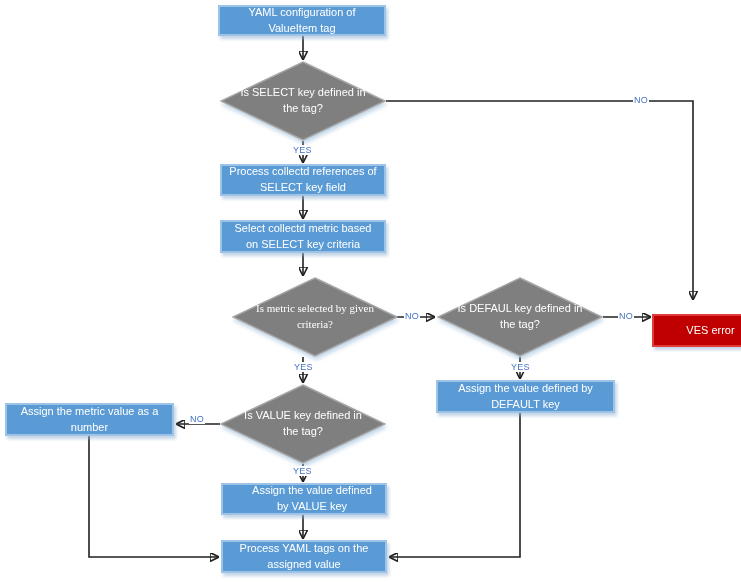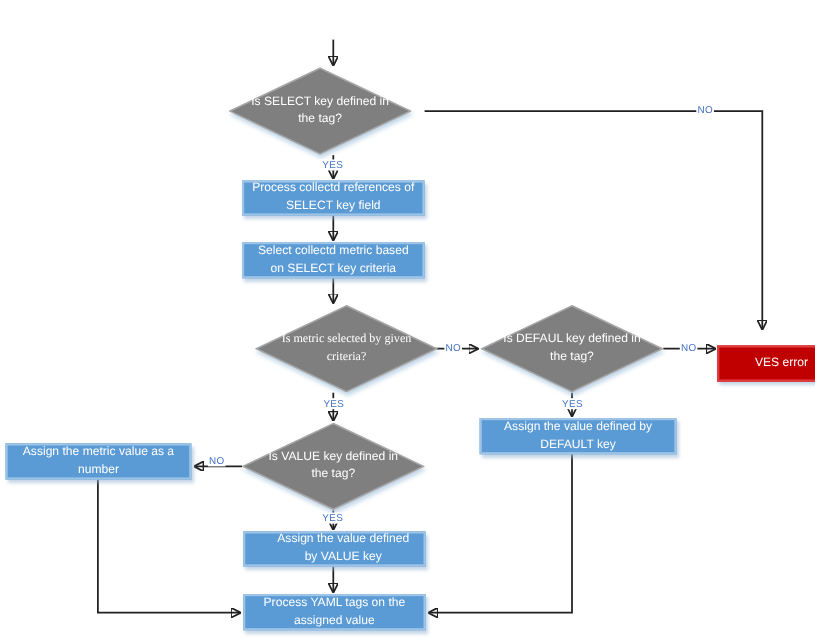--- a/index.html
+++ b/index.html
@@ -39,21 +39,21 @@
   }
   
   #n-yaml{left:218px;top:5px;width:168px;height:31px;}
   #n-process-ref{left:220px;top:164px;width:166px;height:32px;}
   #n-select-metric{left:220px;top:220px;width:166px;height:33px;}
   #n-ves{left:652px;top:314px;width:110px;height:33px;padding-left:13px;}
   #n-assign-default{left:436px;top:380px;width:179px;height:33px;}
   #n-assign-metric{left:5px;top:403px;width:169px;height:33px;}
   #n-assign-value{left:221px;top:483px;width:166px;height:32px;padding-left:22px;}
   #n-process-yaml{left:221px;top:540px;width:166px;height:33px;}
-  #d-select{left:208px;top:61px;width:166px;height:80px;text-align:center;}
+  #d-select{left:220px;top:61px;width:166px;height:80px;text-align:center;}
   #d-metric{left:232px;top:277px;width:166px;height:80px;font-family:Liberation Serif, serif;}
   #d-default{left:437px;top:277px;width:166px;height:80px;}
   #d-value{left:220px;top:384px;width:166px;height:80px;}
   
   #lbl-yes-select{left:292px;top:145px;}
   #lbl-no-select{left:633px;top:95px;}
   #lbl-yes-metric{left:293px;top:362px;}
   #lbl-no-metric{left:404px;top:311px;}
   #lbl-yes-default{left:510px;top:362px;}
   #lbl-no-default{left:618px;top:311px;}
@@ -80,20 +80,23 @@
     <path d="M386,317 H434" marker-end="url(#arw)"></path>
     <path d="M520,357 V378" marker-end="url(#arw)"></path>
     <path d="M603,317 H650" marker-end="url(#arw)"></path>
     <path d="M520,413 V557 H390" marker-end="url(#arw)"></path>
     <path d="M303,464 V481" marker-end="url(#arw)"></path>
     <path d="M220,424 H177" marker-end="url(#arw)"></path>
     <path d="M303,515 V538" marker-end="url(#arw)"></path>
     <path d="M89,436 V557 H218" marker-end="url(#arw)"></path>
   </svg>
 
+  <div class="node" id="n-yaml">
+    <span>YAML configuration of ValueItem tag</span>
+  </div>
   <div class="node" id="n-process-ref">
     <span>Process collectd references of SELECT key field</span>
   </div>
   <div class="node" id="n-select-metric">
     <span>Select collectd metric based on SELECT key criteria</span>
   </div>
   <div class="node error" id="n-ves">
     <span>VES error</span>
   </div>
   <div class="node" id="n-assign-default">

